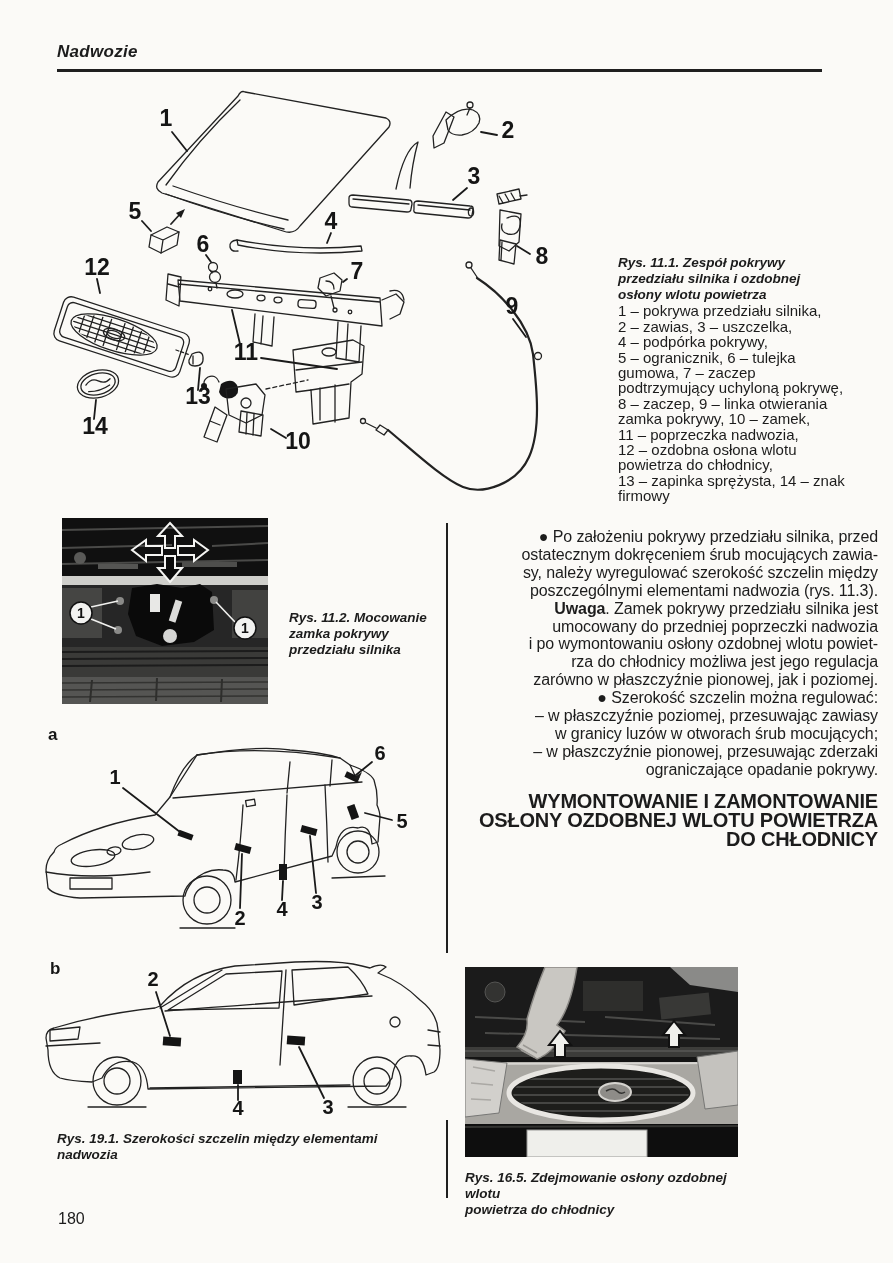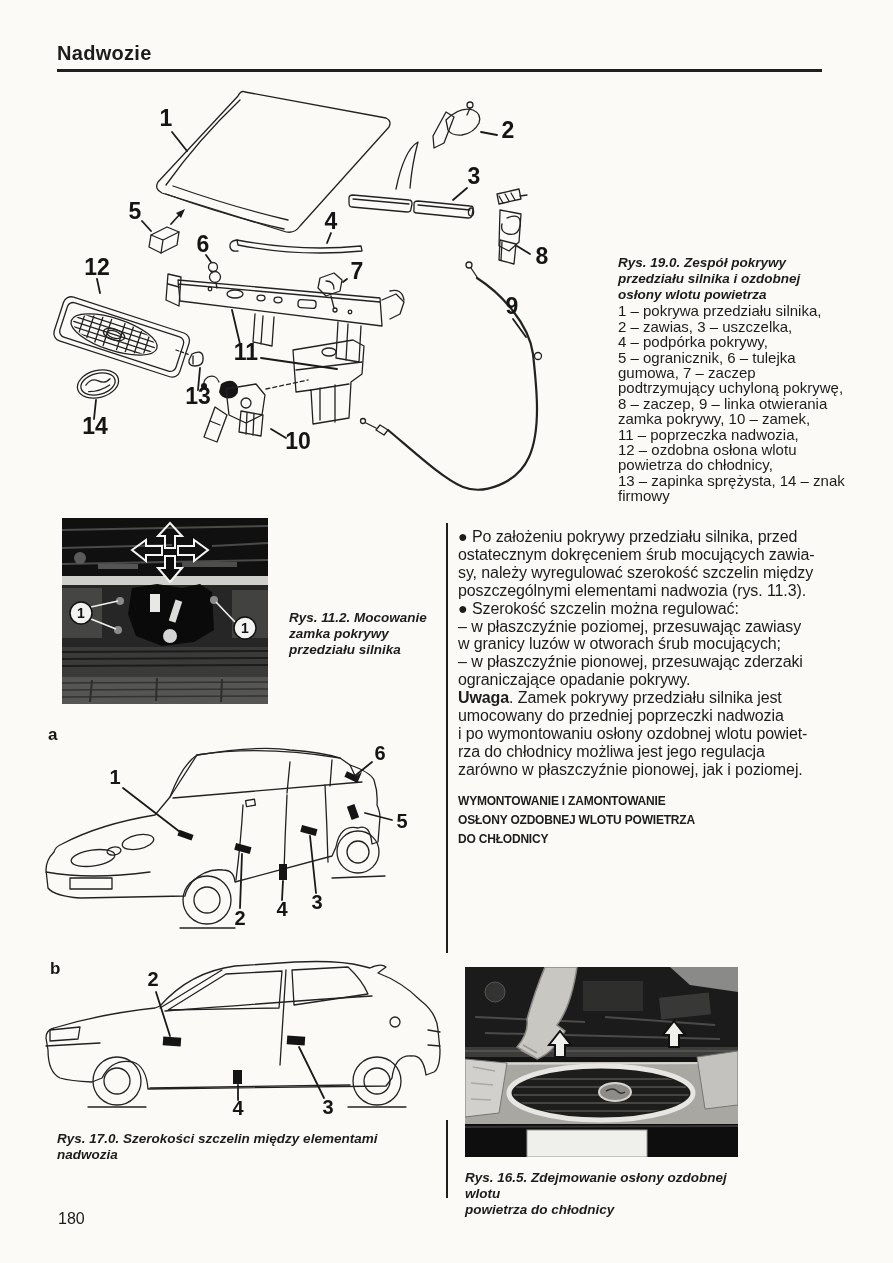--- a/index.html
+++ b/index.html
@@ -3,27 +3,27 @@
 <meta charset="utf-8">
 <style>
   html,body{margin:0;padding:0;}
   body{
     width:893px;height:1263px;position:relative;overflow:hidden;
     background:#fbfaf7;color:#1c1c1c;
     font-family:"Liberation Sans","DejaVu Sans",sans-serif;
   }
   .abs{position:absolute;}
   .pre{white-space:pre-line;}
-  .header-title{font-size:20px;font-weight:700;letter-spacing:.3px;}
+  .header-title{font-size:17px;font-weight:700;font-style:italic;letter-spacing:.3px;}
   .rule{background:#1f1f1f;}
   .cap-title{font-size:13.5px;font-weight:700;font-style:italic;line-height:15.8px;}
   .cap-body{font-size:15px;line-height:15.4px;margin-top:1px;}
   .bodytext{font-size:16px;line-height:17.9px;letter-spacing:-0.1px;}
   .bodytext p{margin:0;}
-  .section-head{font-size:12px;font-weight:700;line-height:19px;margin:13px 0 8px 0;letter-spacing:-0.2px;}
+  .section-head{font-size:20px;font-weight:700;line-height:19px;margin:13px 0 8px 0;letter-spacing:-0.2px;}
   .b{font-weight:700;}
   .pagenum{font-size:16px;text-align:right;}
   svg text{font-family:"Liberation Sans","DejaVu Sans",sans-serif;}
   .fig-num{font-size:23px;font-weight:700;fill:#151515;}
   .fig-num-sm{font-size:20px;font-weight:700;fill:#151515;}
   .fig-letter{font-size:17px;font-weight:700;fill:#151515;}
   .ln{stroke:#222;stroke-width:1.3;fill:none;stroke-linejoin:round;stroke-linecap:round;}
   .ln2{stroke:#222;stroke-width:1.8;fill:none;stroke-linecap:round;}
   .lead{stroke:#1a1a1a;stroke-width:1.8;fill:none;stroke-linecap:round;}
   .mark{fill:#141414;stroke:none;}
@@ -191,21 +191,21 @@
     <ellipse class="ln" cx="48" cy="296" rx="21" ry="13.5"></ellipse>
     <ellipse class="ln" cx="48" cy="296" rx="17.5" ry="10.5"></ellipse>
     <path class="ln" d="M36,294 Q43,288 49,293 Q55,298 61,294"></path>
     <path class="ln" d="M37,301 Q48,304 59,300"></path>
   </g>
   <text class="fig-num" x="45" y="346" text-anchor="middle">14</text>
   <line class="lead" x1="44" y1="331" x2="46" y2="312"></line>
 </svg>
 
 <div class="abs" style="left:618px;top:255px;width:275px;">
-  <div class="cap-title pre">Rys. 19.0. Zespół pokrywy
+  <div class="cap-title pre">Rys. 11.1. Zespół pokrywy
 przedziału silnika i ozdobnej
 osłony wlotu powietrza</div>
   <div class="cap-body pre">1 – pokrywa przedziału silnika,
 2 – zawias, 3 – uszczelka,
 4 – podpórka pokrywy,
 5 – ogranicznik, 6 – tulejka
 gumowa, 7 – zaczep
 podtrzymujący uchyloną pokrywę,
 8 – zaczep, 9 – linka otwierania
 zamka pokrywy, 10 – zamek,
@@ -260,35 +260,35 @@
 
 <div class="abs" style="left:272px;top:610px;width:170px;margin-left:17px;">
   <div class="cap-title pre">Rys. 11.2. Mocowanie
 zamka pokrywy
 przedziału silnika</div>
 </div>
 
 <div class="abs rule" style="left:446px;top:523px;width:2px;height:430px;"></div>
 <div class="abs rule" style="left:446px;top:1120px;width:2px;height:78px;"></div>
 
-<div class="abs bodytext" style="left:458px;top:528px;width:420px;">
+<div class="abs bodytext" style="left:458px;top:528px;width:420px;text-align:right;">
   <p class="pre">●  Po założeniu pokrywy przedziału silnika, przed
 ostatecznym dokręceniem śrub mocujących zawia-
 sy, należy wyregulować szerokość szczelin między
 poszczególnymi elementami nadwozia (rys. 11.3).</p>
+  <p class="pre"><span class="b">Uwaga</span><span>. Zamek pokrywy przedziału silnika jest
+umocowany do przedniej poprzeczki nadwozia
+i po wymontowaniu osłony ozdobnej wlotu powiet-
+rza do chłodnicy możliwa jest jego regulacja
+zarówno w płaszczyźnie pionowej, jak i poziomej.</span></p>
   <p class="pre">●  Szerokość szczelin można regulować:
 – w płaszczyźnie poziomej, przesuwając zawiasy
 w granicy luzów w otworach śrub mocujących;
 – w płaszczyźnie pionowej, przesuwając zderzaki
 ograniczające opadanie pokrywy.</p>
-  <p class="pre"><span class="b">Uwaga</span><span>. Zamek pokrywy przedziału silnika jest
-umocowany do przedniej poprzeczki nadwozia
-i po wymontowaniu osłony ozdobnej wlotu powiet-
-rza do chłodnicy możliwa jest jego regulacja
-zarówno w płaszczyźnie pionowej, jak i poziomej.</span></p>
   <div class="section-head pre">WYMONTOWANIE I ZAMONTOWANIE
 OSŁONY OZDOBNEJ WLOTU POWIETRZA
 DO CHŁODNICY</div>
 </div>
 
 <svg class="abs" style="left:40px;top:720px;" width="420" height="232" viewBox="0 0 420 232">
   <text class="fig-letter" x="8" y="20">a</text>
   <g>
     <path class="ln" d="M8,168 L6,150 Q6,140 14,132 Q15,127 22,124 Q60,104 115,95 L130,77 Q142,45 157,35 Q220,25 250,30 Q280,32 300,38 L310,45 Q330,52 334,60 Q338,72 337,85 Q340,92 340,97 L338,122 L332,124 Q330,103 318,108 Q300,104 296,127 L292,136 L195,162 Q194,150 183,150 Q166,148 152,162 Q146,170 145,176 L40,178 Q14,176 8,168 Z"></path>
     <path class="ln" d="M130,77 L157,35"></path>
@@ -358,21 +358,21 @@
   </g>
   <text class="fig-num-sm" x="113" y="36" text-anchor="middle">2</text>
   <line class="lead" x1="116" y1="42" x2="130" y2="86"></line>
   <text class="fig-num-sm" x="198" y="165" text-anchor="middle">4</text>
   <line class="lead" x1="198" y1="150" x2="198" y2="135"></line>
   <text class="fig-num-sm" x="288" y="164" text-anchor="middle">3</text>
   <line class="lead" x1="284" y1="148" x2="259" y2="97"></line>
 </svg>
 
 <div class="abs" style="left:57px;top:1131px;width:410px;">
-  <div class="cap-title pre">Rys. 17.0. Szerokości szczelin między elementami
+  <div class="cap-title pre">Rys. 19.1. Szerokości szczelin między elementami
 nadwozia</div>
 </div>
 
 <svg class="abs" style="left:465px;top:967px;" width="273" height="190" viewBox="0 0 273 190">
   <rect width="273" height="190" fill="#141414"></rect>
   <rect width="273" height="88" fill="#1b1b1b"></rect>
   <polygon points="205,0 273,0 273,25 225,18" fill="#8a8a88"></polygon>
   <circle cx="30" cy="25" r="10" fill="#333331" stroke="#555553"></circle>
   <rect x="118" y="14" width="60" height="30" fill="#2e2e2c"></rect>
   <rect x="195" y="28" width="50" height="22" fill="#383836" transform="rotate(-6,220,39)"></rect>

